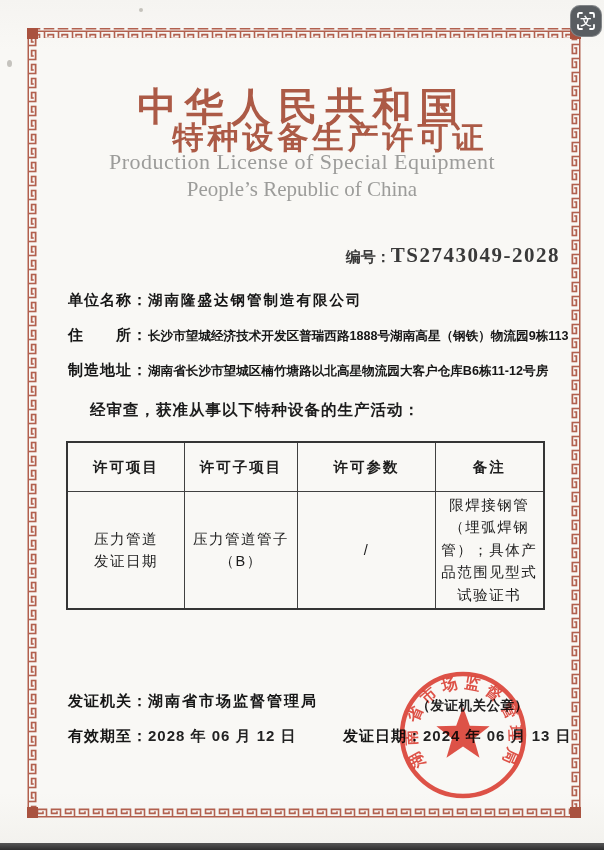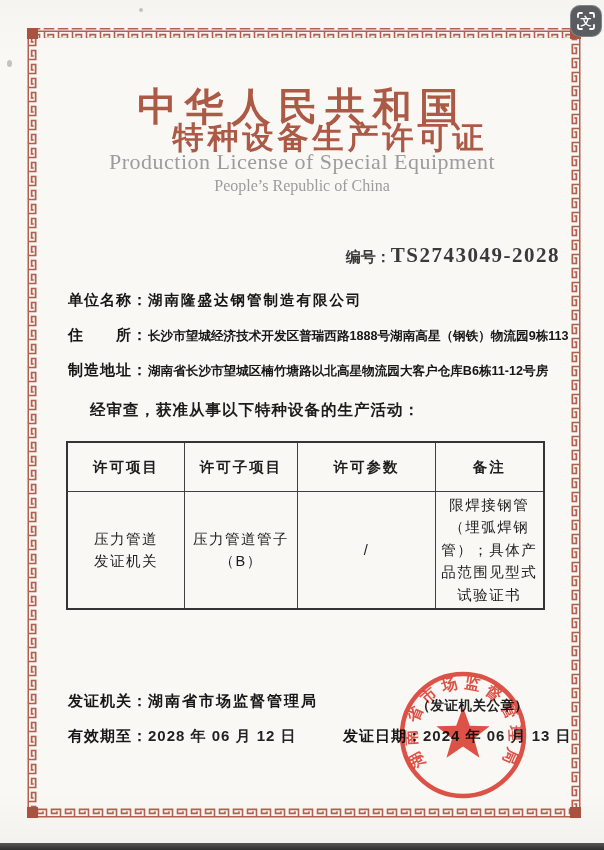--- a/index.html
+++ b/index.html
@@ -7,21 +7,21 @@
   .paper{position:absolute;left:0;top:0;width:604px;height:843px;background:linear-gradient(180deg,#f5f4f1 0%,#f9f8f5 6%,#f9f8f5 94%,#f3f2ee 100%);}
   .bottom-bar{position:absolute;left:0;top:843px;width:604px;height:7px;background:linear-gradient(180deg,#565656,#2e2e2e);}
   .border-svg{position:absolute;left:0;top:0;}
   .speck{position:absolute;background:#9a9890;border-radius:50%;opacity:.55;}
 
   .title-cn{position:absolute;left:0;width:604px;text-align:center;color:#ac5a46;font-weight:700;}
   .title-cn1{top:80px;font-size:39px;letter-spacing:8px;}
   .title-cn2{top:117px;font-size:31px;letter-spacing:4px;margin-left:28px;}
   .title-en{position:absolute;left:0;width:604px;text-align:center;color:#9c9c9a;font-family:"Liberation Serif",serif;}
   .title-en1{top:149px;font-size:22px;letter-spacing:.5px;}
-  .title-en2{top:177px;font-size:16px;}
+  .title-en2{top:177px;font-size:21px;}
 
   .license-no{position:absolute;top:243px;right:44px;font-size:15px;color:#3a3a3a;font-weight:600;}
   .license-no .val{font-family:"Liberation Serif",serif;letter-spacing:1.5px;font-size:21px;}
 
   .info-row{position:absolute;left:68px;width:500px;color:#161616;white-space:nowrap;}
   .info-row .lbl{font-size:15px;font-weight:700;letter-spacing:1px;}
   .info-row .val{font-weight:600;}
   .row1{top:291px;}
   .row1 .val{font-size:14.5px;letter-spacing:2px;}
   .row2{top:326px;}
@@ -110,21 +110,21 @@
       </colgroup>
     <tbody>
         <tr>
       <th>许可项目</th>
       <th>许可子项目</th>
       <th>许可参数</th>
       <th>备注</th>
     </tr>
     <tr>
       <td>压力管道
-发证机关</td>
+发证日期</td>
       <td>压力管道管子
 （B）</td>
       <td>/</td>
       <td class="remark">限焊接钢管（埋弧焊钢管）；具体产品范围见型式试验证书</td>
     </tr>
   </tbody>
     </table>
 
   <div class="foot-line f-issuer">
     <span class="foot-lbl">发证机关：</span><span class="foot-val">湖南省市场监督管理局</span>

